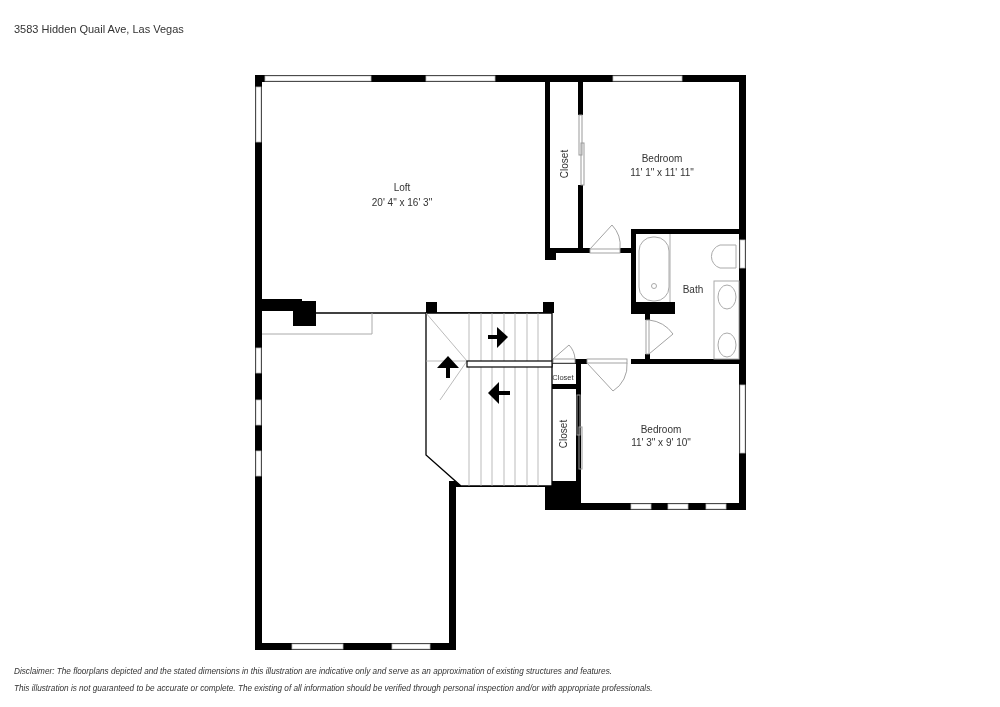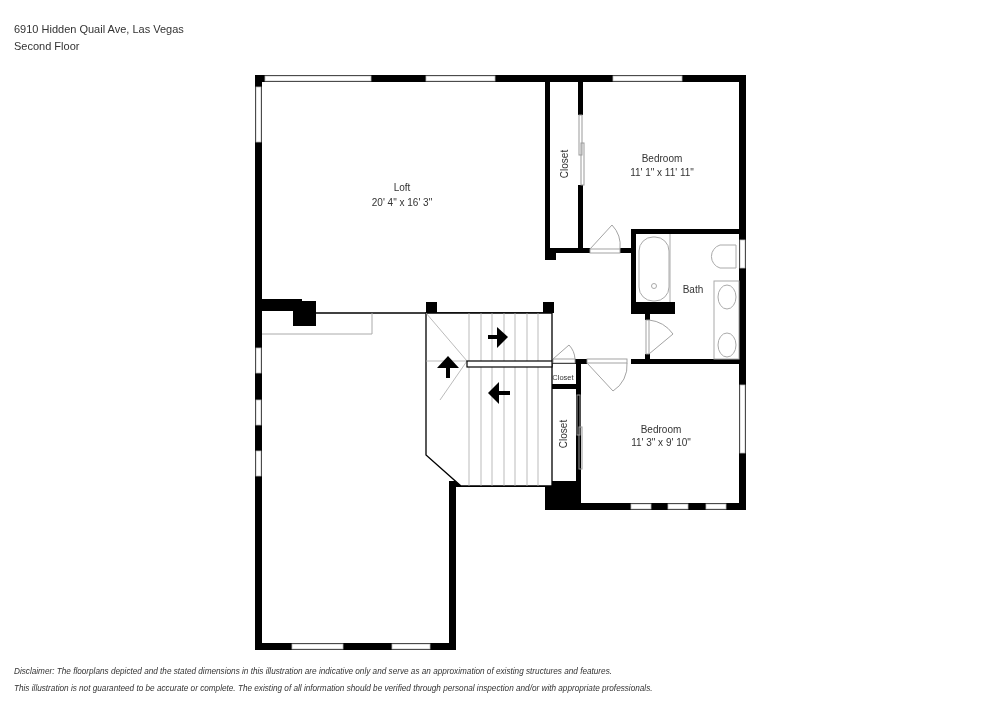--- a/index.html
+++ b/index.html
@@ -7,22 +7,21 @@
   .header { position:absolute; left:14px; top:21px; font-size:11px; line-height:17px; color:#333; }
   .disclaimer { position:absolute; left:14px; top:663px; font-size:8.2px; line-height:17px; color:#333;font-style:italic; }
   svg { position:absolute; left:0; top:0; }
   .room-label { font-family:"Liberation Sans", sans-serif; font-size:10px; fill:#333; }
   .small-label { font-family:"Liberation Sans", sans-serif; font-size:7.5px; fill:#333; }
 </style>
 </head>
 <body>
 
 <div class="header">
-  <div>6910 Hidden Quail Ave, Las Vegas</div>
-  <div>Second Floor</div>
+  <div>3583 Hidden Quail Ave, Las Vegas</div>
 </div>
 
 <svg width="1000" height="707" viewBox="0 0 1000 707">
 
   <g fill="#000">
 
     <rect x="255" y="75" width="490" height="7"></rect>
 
     <rect x="255" y="75" width="7" height="575"></rect>
 

